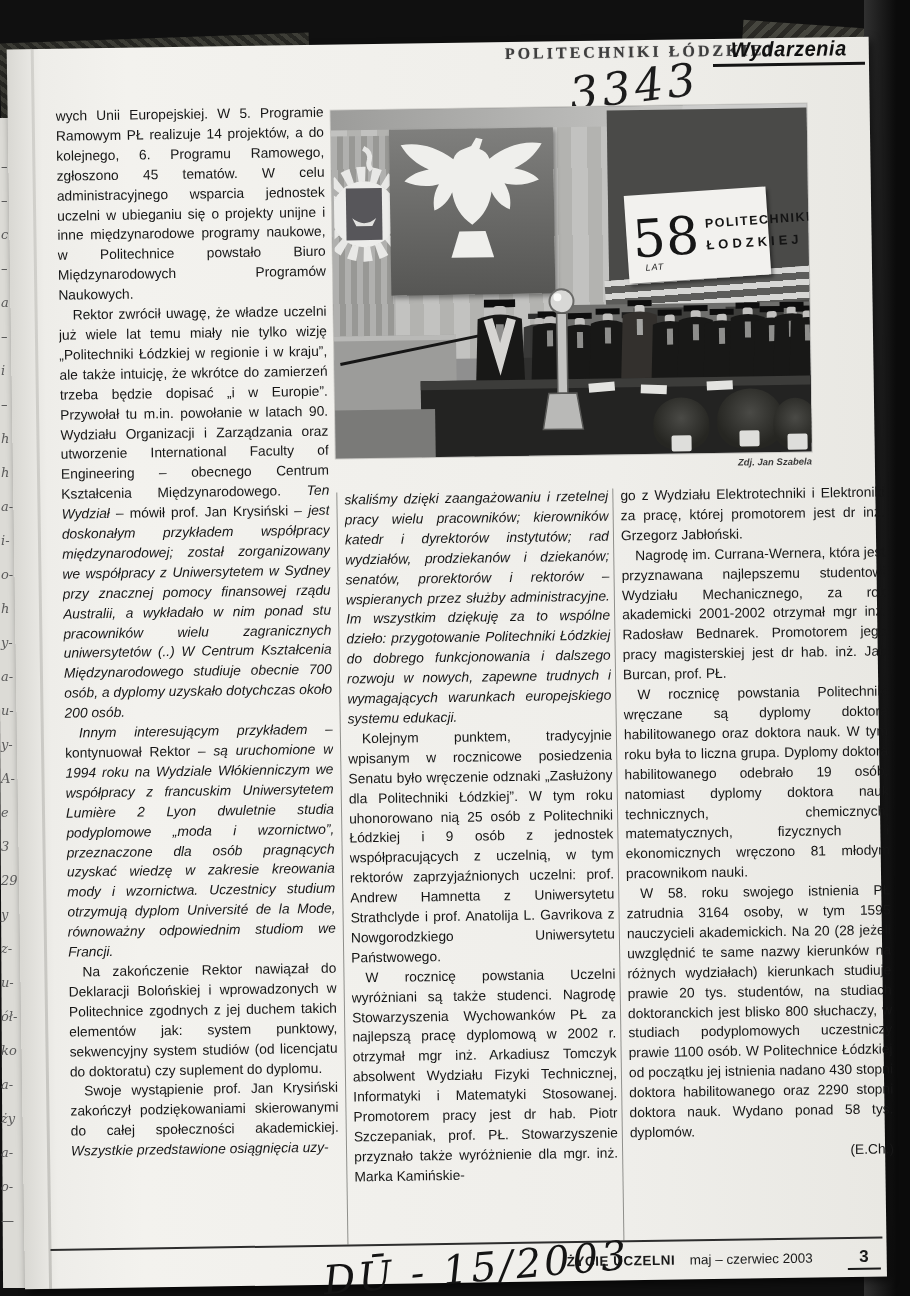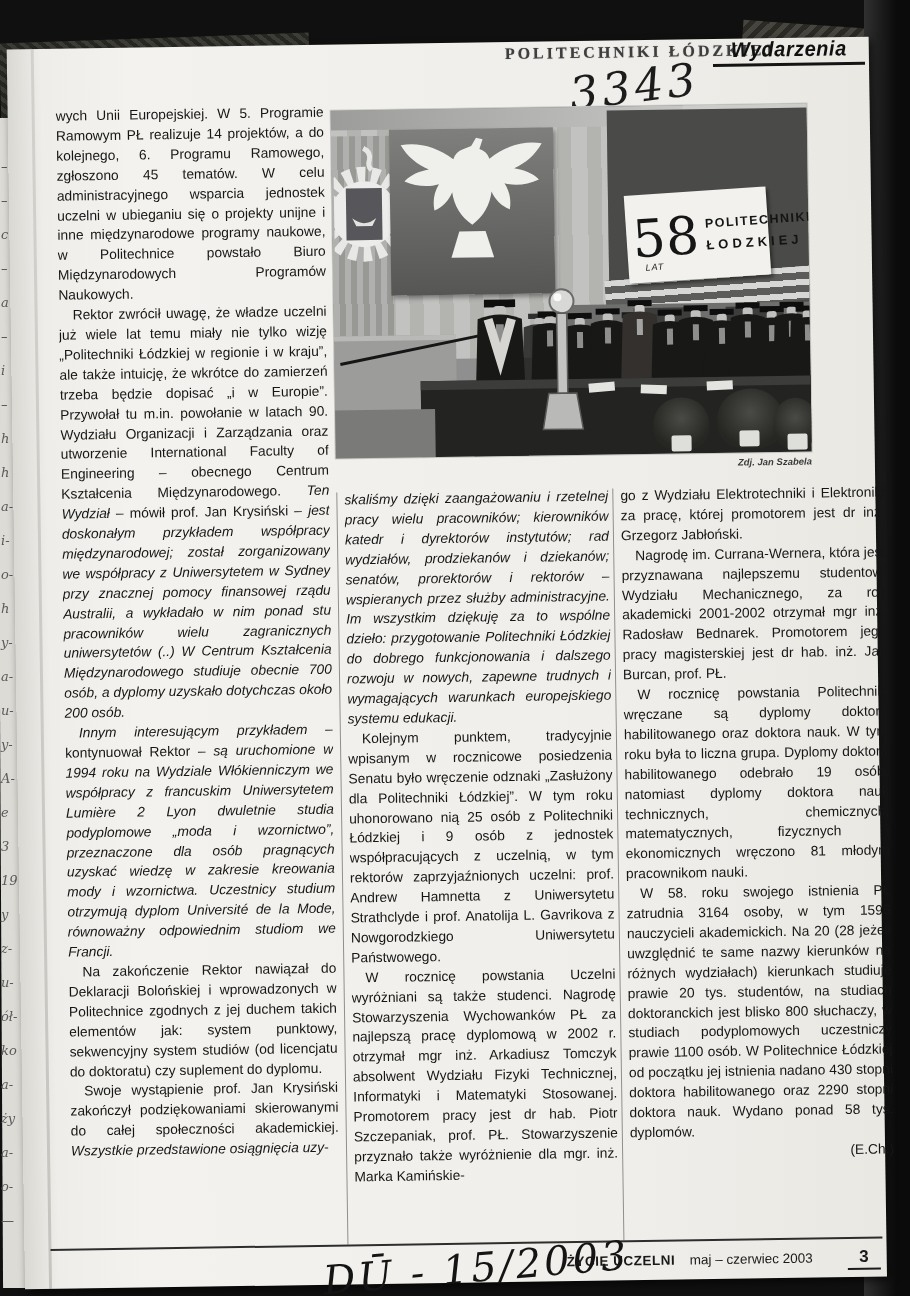--- a/index.html
+++ b/index.html
@@ -133,21 +133,21 @@
       <div>i-</div>
       <div>o-</div>
       <div>h</div>
       <div>y-</div>
       <div>a-</div>
       <div>u-</div>
       <div>y-</div>
       <div>A-</div>
       <div>e</div>
       <div>3</div>
-      <div>19</div>
+      <div>29</div>
       <div>y</div>
       <div>z-</div>
       <div>u-</div>
       <div>ół-</div>
       <div>ko</div>
       <div>a-</div>
       <div>ży</div>
       <div>a-</div>
       <div>o-</div>
       <div>—</div>

